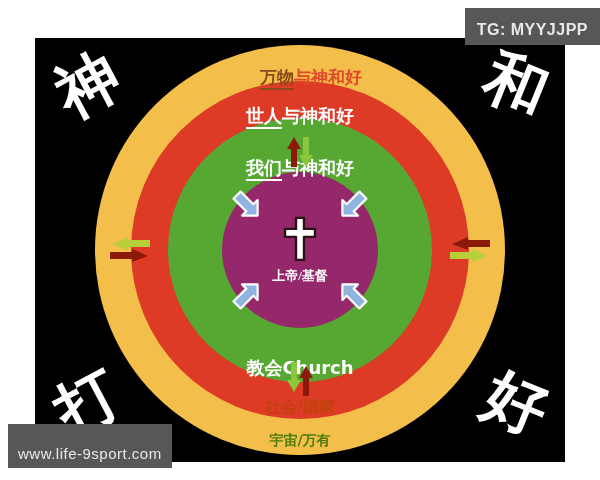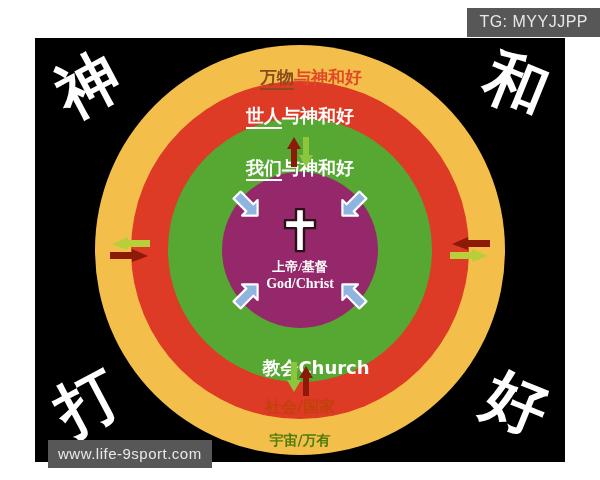--- a/index.html
+++ b/index.html
@@ -21,29 +21,29 @@
     background: #575757;
     color: #e8e8e8;
     font-family: "Liberation Sans", "DejaVu Sans", sans-serif;
     letter-spacing: .5px;
     white-space: nowrap;
     z-index: 40;
   }
   #wm-tg {
     top: 8px;
     right: 0px;
-    padding: 5px 12px 6px 12px;
+    padding: 13px 12px 6px 12px;
     font-size: 16px;
+    font-weight: bold;
   }
   #wm-url {
     left: 8px;
     bottom: 12px;
-    padding: 5px 10px 6px 10px;
+    padding: 21px 10px 6px 10px;
     font-size: 15px;
-    margin-left: 40px;
   }
 
   
   #stage {
     position: absolute;
     left: 35px;
     top: 38px;
     width: 530px;
     height: 424px;
     background: #000000;
@@ -117,21 +117,20 @@
     color: #ffffff;
   }
   .lab-top-church .u {
     border-bottom: 2px solid #ffffff;
     padding-bottom: 1px;
   }
   .lab-bot-church {
     bottom: 82px;
     font-size: 18px;
     color: #ffffff;
-    margin-left: 16px;
   }
   .lab-bot-society {
     bottom: 44px;
     font-size: 16px;
     color: #c2410c;
   }
   .lab-bot-universe {
     bottom: 12px;
     font-size: 14px;
     color: #4d7c0f;
@@ -251,19 +250,18 @@
     <g transform="rotate(-45 17 17)">
       <polygon points="17,2 28,13 22,13 22,31 12,31 12,13 6,13" fill="#8fb4e0" stroke="#ffffff" stroke-width="2.2" stroke-linejoin="round"></polygon>
     </g>
   </svg>
 
   <div id="core-content">
     <svg id="cross-icon" width="34" height="46" viewBox="0 0 34 46">
       <polygon points="13,2 21,2 21,13 32,13 32,21 21,21 21,44 13,44 13,21 2,21 2,13 13,13" fill="#ffffff" stroke="#2b1018" stroke-width="2.4" stroke-linejoin="round"></polygon>
     </svg>
     <div class="core-text">上帝/基督</div>
-    <div class="core-text en">God/Christ</div>
   </div>
 
 </div>
 
 <div class="wm" id="wm-tg">TG: MYYJJPP</div>
 <div class="wm" id="wm-url">www.life-9sport.com</div>
 
 </body></html>

